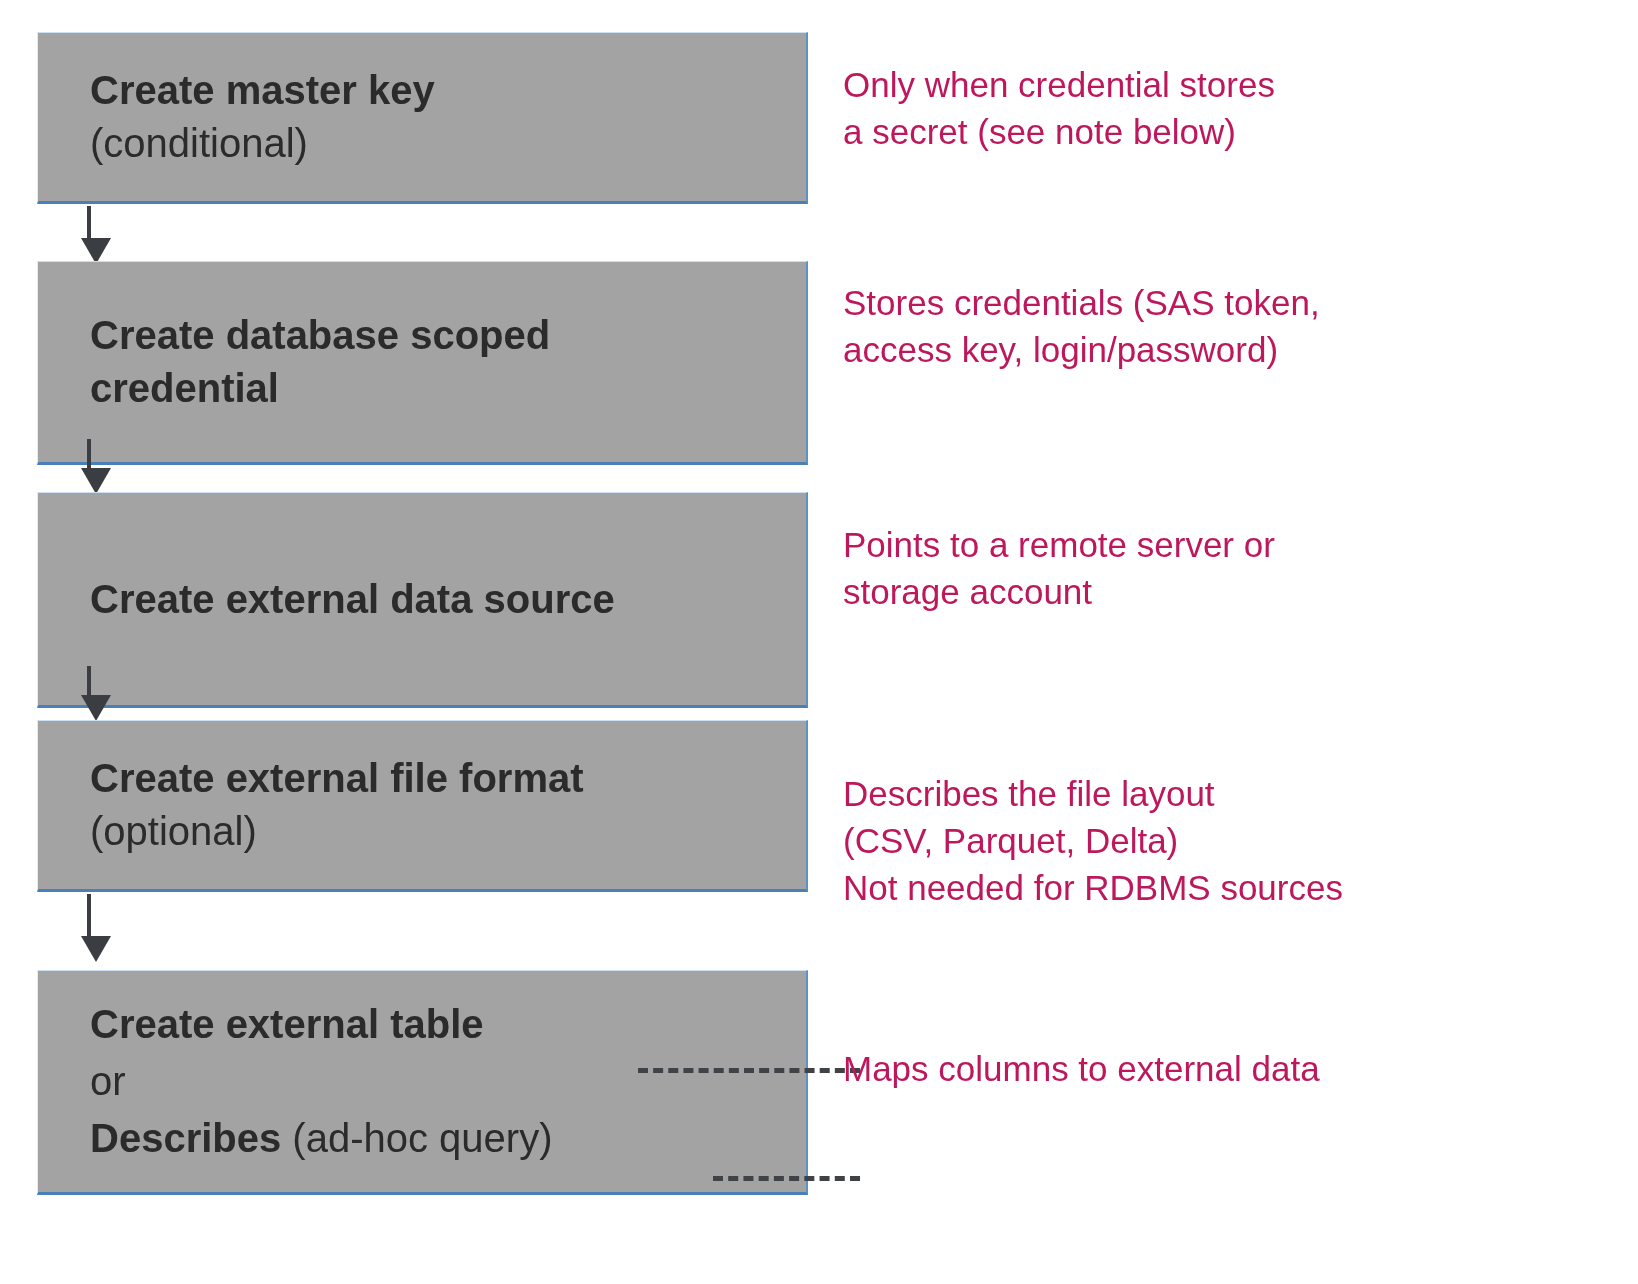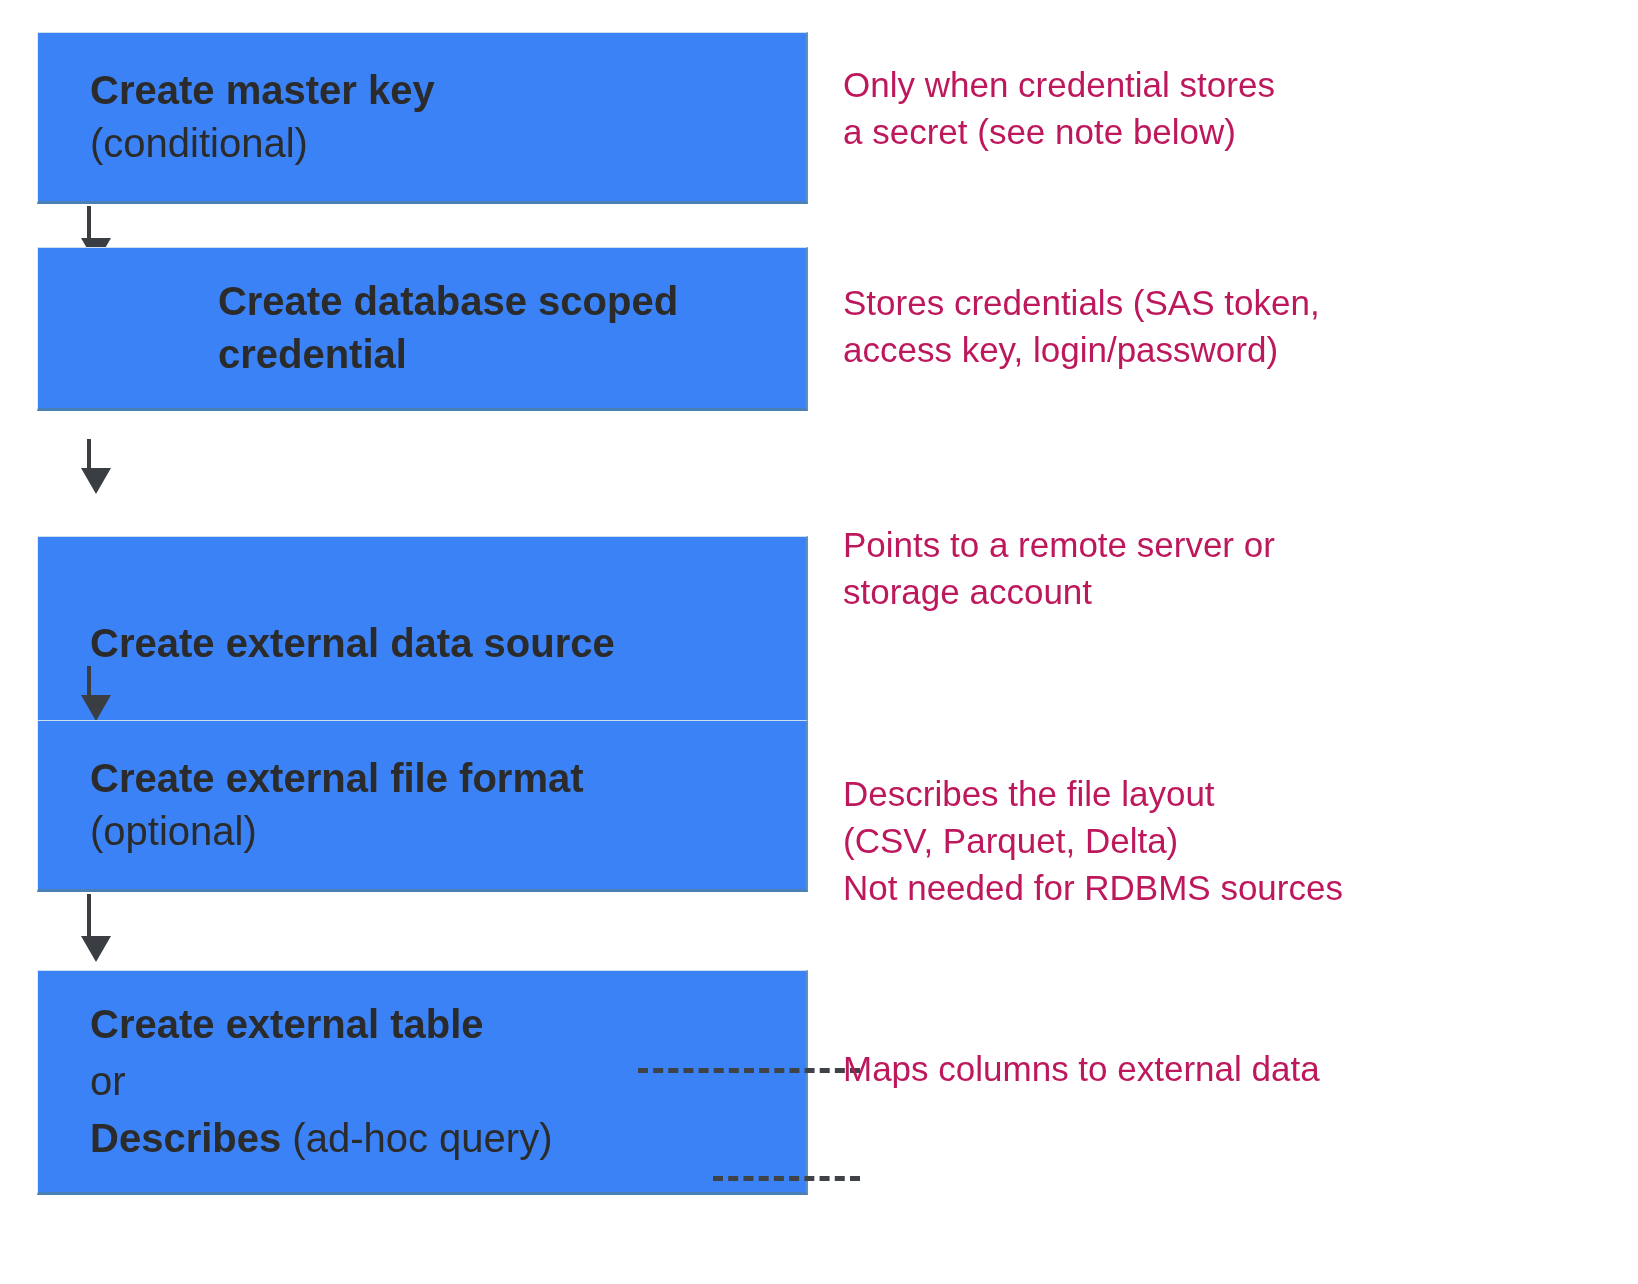--- a/index.html
+++ b/index.html
@@ -16,21 +16,21 @@
   }
   #diagram {
     position: absolute;
     left: 0;
     top: 0;
     width: 1638px;
     height: 1284px;
   }
   .step-box {
     position: absolute;
-    background: #3b82f6;
+    background: #a3a3a3;
     border-top: 1px solid #cddff3;
     border-right: 2px solid #5b93c8;
     border-bottom: 3px solid #4a80b8;
     border-left: 1px solid #e2edfb;
     box-sizing: border-box;
     display: flex;
     flex-direction: column;
     justify-content: center;
   }
   .step-text {
@@ -99,37 +99,37 @@
   <div class="annot" style="top:62px;">
     <span class="ln">Only when credential stores</span>
     <span class="ln">a secret (see note below)</span>
   </div>
 
   <div class="arrow" style="top:206px; height:58px;">
     <div class="shaft" style="height:36px;"></div>
     <div class="head" style="top:32px; left:7px;"></div>
   </div>
 
-  <div class="step-box" style="left:37px; top:247px; width:771px; height:164px;align-items:center;">
+  <div class="step-box" style="left:37px; top:261px; width:771px; height:204px;">
     <div class="step-text">
       <span class="ln bold">Create database scoped</span>
       <span class="ln bold">credential</span>
     </div>
   </div>
   <div class="annot" style="top:280px;">
     <span class="ln">Stores credentials (SAS token,</span>
     <span class="ln">access key, login/password)</span>
   </div>
 
   <div class="arrow" style="top:439px; height:54px;">
     <div class="shaft" style="height:33px;"></div>
     <div class="head" style="top:29px; left:7px;"></div>
   </div>
 
-  <div class="step-box" style="left:37px; top:492px; width:771px; height:216px;margin-top:44px;">
+  <div class="step-box" style="left:37px; top:492px; width:771px; height:216px;">
     <div class="step-text">
       <span class="ln bold">Create external data source</span>
     </div>
   </div>
   <div class="annot" style="top:522px;">
     <span class="ln">Points to a remote server or</span>
     <span class="ln">storage account</span>
   </div>
 
   <div class="arrow" style="top:666px; height:54px;">

